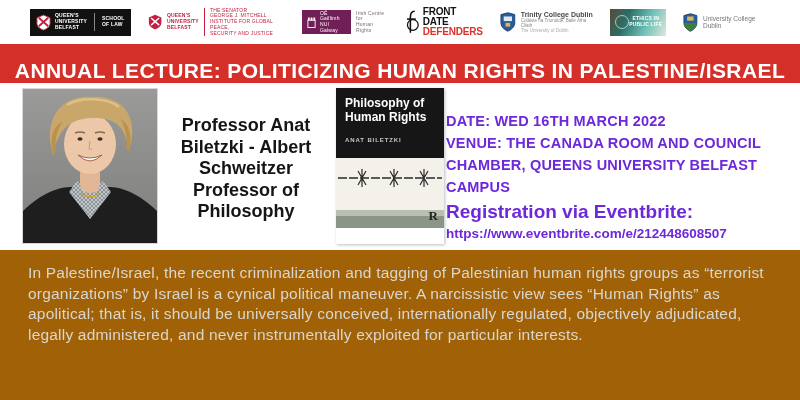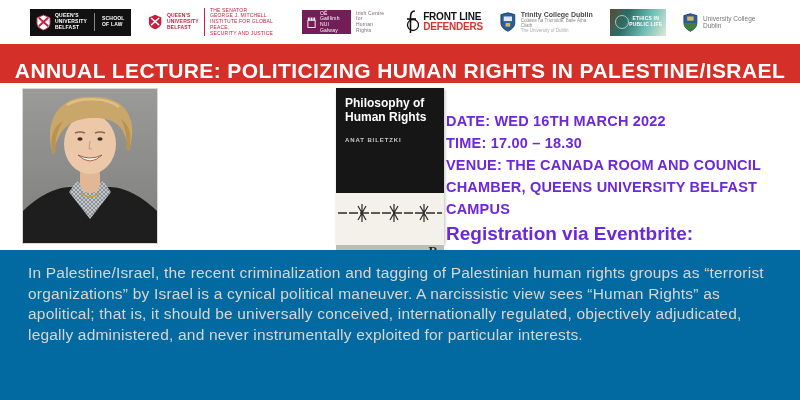--- a/index.html
+++ b/index.html
@@ -47,34 +47,34 @@
     display:flex; align-items:flex-end; justify-content:center; }
   .banner span { color:#fff; font-weight:bold; font-size:21px; letter-spacing:.4px; }
 
   
   .content { position:absolute; top:83px; left:0; right:0; height:167px; background:#fff; }
   .photo { position:absolute; left:22px; top:5px; width:136px; height:156px; border:1px solid #d8d8d8; }
   .speaker-name { position:absolute; left:160px; top:32px; width:172px; text-align:center;
     font-weight:bold; font-size:18px; line-height:1.2; color:#151515; }
 
   .book { position:absolute; left:336px; top:5px; width:108px; height:156px; box-shadow:1px 1px 3px rgba(0,0,0,.25); }
-  .book-top { height:105px; background:#161616; padding:9px 9px 0 9px; }
+  .book-top { height:70px; background:#161616; padding:9px 9px 0 9px; }
   .book-title { color:#fff; font-weight:bold; font-size:12px; line-height:1.15; }
   .book-subtitle { color:#e6e6e6; font-size:8.5px; margin-top:4px; }
   .book-author { color:#c9c9c9; font-size:6px; letter-spacing:.9px; margin-top:12px; font-weight:bold; }
   .book-bottom { height:70px; background:#f3f1ea; position:relative; }
   .book-publisher { position:absolute; right:6px; bottom:4px; font-family:"Liberation Serif", serif; font-size:13px; color:#222; font-weight:bold; }
 
   .details { position:absolute; left:446px; top:27px; width:342px; color:#6d28d9; }
   .detail-line { font-weight:bold; font-size:14.5px; line-height:1.52; letter-spacing:.2px; }
   .detail-reg { font-weight:bold; font-size:19px; line-height:1.35; margin-top:1px; }
   .detail-url { font-weight:bold; font-size:13.5px; line-height:1.35; cursor:pointer; }
 
   
-  .gray-panel { position:absolute; top:250px; left:0; right:0; bottom:0; background:#0369a1;
+  .gray-panel { position:absolute; top:250px; left:0; right:0; bottom:0; background:#a16207;
     padding:13px 28px 0 28px; }
   .gray-panel p { color:#d9d6cf; font-size:15.5px; line-height:1.33; letter-spacing:.2px; margin-bottom:10px; }
 </style>
 </head>
 <body>
 
 <div class="poster">
 
   <header class="logo-strip">
 
@@ -132,21 +132,21 @@
       </div>
     </div>
 
     <div class="logo logo-frontline">
       <svg width="14" height="26" viewBox="0 0 14 26">
         <path d="M9 2 C5.5 2 4.5 4.5 4.5 8 L4.5 24" stroke="#111" stroke-width="1.6" fill="none"></path>
         <line x1="1" y1="10" x2="10" y2="10" stroke="#111" stroke-width="1.6"></line>
         <circle cx="7" cy="16" r="5.5" stroke="#111" stroke-width="1.3" fill="none"></circle>
       </svg>
       <div class="fl-text">
-        <div class="fl-top">FRONT LINE</div>
+        <div class="fl-top">FRONT DATE</div>
         <div class="fl-bottom">DEFENDERS</div>
       </div>
     </div>
 
     <div class="logo logo-trinity">
       <svg width="17" height="22" viewBox="0 0 17 22">
         <path d="M8.5 1 L16 3 V12 C16 18 8.5 21 8.5 21 C8.5 21 1 18 1 12 V3 Z" fill="#2b5c9a" stroke="#1d4272"></path>
         <rect x="4" y="5" width="9" height="5" fill="#fff" opacity=".85"></rect>
         <rect x="6" y="12" width="5" height="4" fill="#f0c24b" opacity=".9"></rect>
       </svg>
@@ -215,20 +215,21 @@
 
         <path d="M30 66 C18 24 44 6 68 8 C96 6 118 24 106 62 C102 38 94 28 67 29 C44 31 35 42 30 66 Z" fill="#c9a76a"></path>
         <path d="M30 66 C26 48 30 38 40 32 C32 44 32 54 33 62 Z" fill="#b8924f"></path>
         <path d="M106 62 C110 46 106 36 98 30 C104 42 104 52 103 60 Z" fill="#b8924f"></path>
         <path d="M44 16 C56 8 84 8 96 18" stroke="#dfc084" stroke-width="2.5" fill="none"></path>
 
         <path d="M58 104 Q67 112 76 104" stroke="#c9a227" stroke-width="1.4" fill="none"></path>
       </svg>
     </div>
 
+    <div class="speaker-name">Professor Anat Biletzki -  Albert Schweitzer Professor of Philosophy</div>
 
     <div class="book">
       <div class="book-top">
         <div class="book-title">Philosophy of Human Rights</div>
         <div class="book-author">ANAT BILETZKI</div>
       </div>
       <div class="book-bottom">
         <svg width="108" height="70" viewBox="0 0 108 70">
           <rect width="108" height="70" fill="#f3f1ea"></rect>
           <rect y="52" width="108" height="8" fill="#b9c0b1"></rect>
@@ -239,21 +240,20 @@
             <path d="M54 13 L62 27 M62 13 L54 27 M58 11 L58 29"></path>
             <path d="M84 13 L92 27 M92 13 L84 27 M88 11 L88 29"></path>
           </g>
         </svg>
         <span class="book-publisher">R</span>
       </div>
     </div>
 
     <div class="details">
       <div class="detail-line">DATE: WED 16TH MARCH 2022</div>
-      <div class="detail-line">TIME: 17.00 – 18.30</div>
       <div class="detail-line">VENUE: THE CANADA ROOM AND COUNCIL CHAMBER, QUEENS UNIVERSITY BELFAST CAMPUS</div>
       <div class="detail-reg">Registration via Eventbrite:</div>
       <div class="detail-url">https://www.eventbrite.com/e/212448608507</div>
     </div>
 
   </section>
 
   <footer class="gray-panel">
     <p>In Palestine/Israel, the recent criminalization and tagging of Palestinian human rights groups as “terrorist organizations” by Israel is a cynical political maneuver. A narcissistic view sees “Human Rights” as apolitical; that is, it should be universally conceived, internationally regulated, objectively adjudicated, legally administered, and never instrumentally exploited for particular interests.</p>
   </footer>

